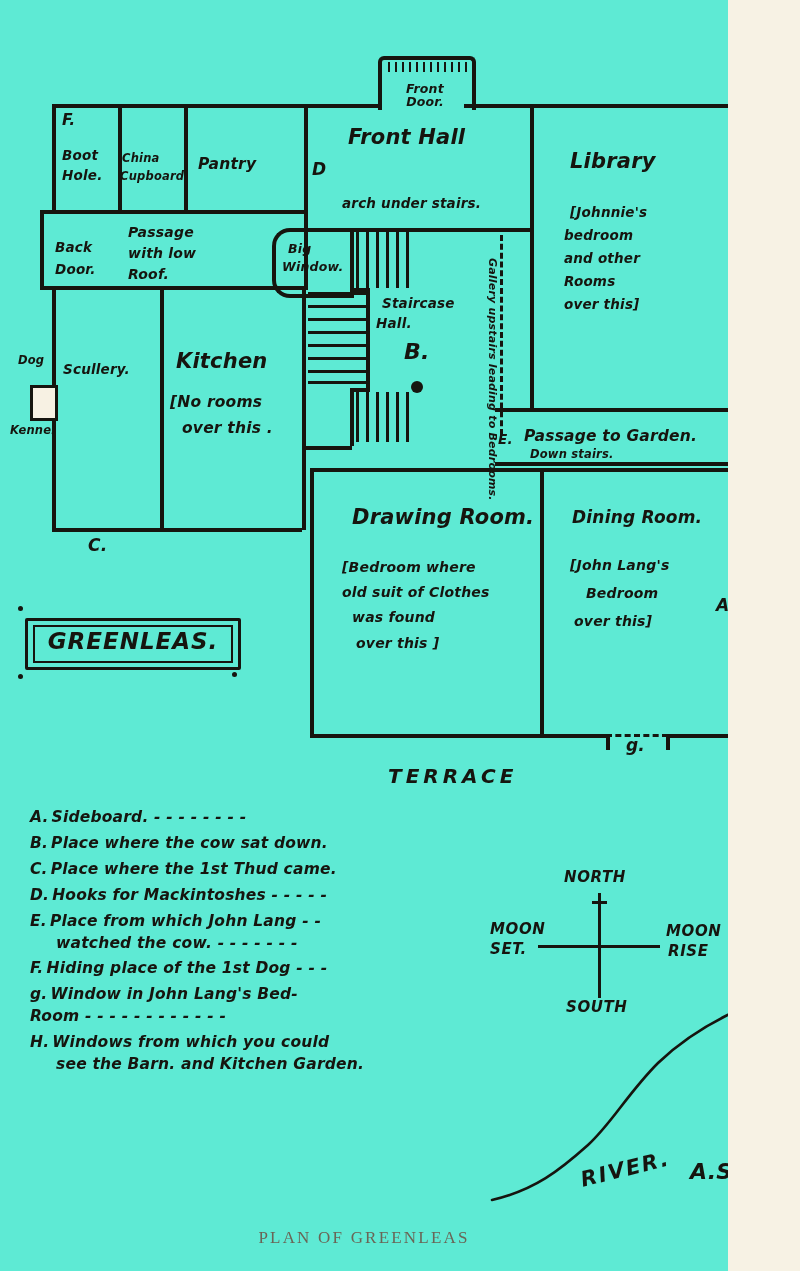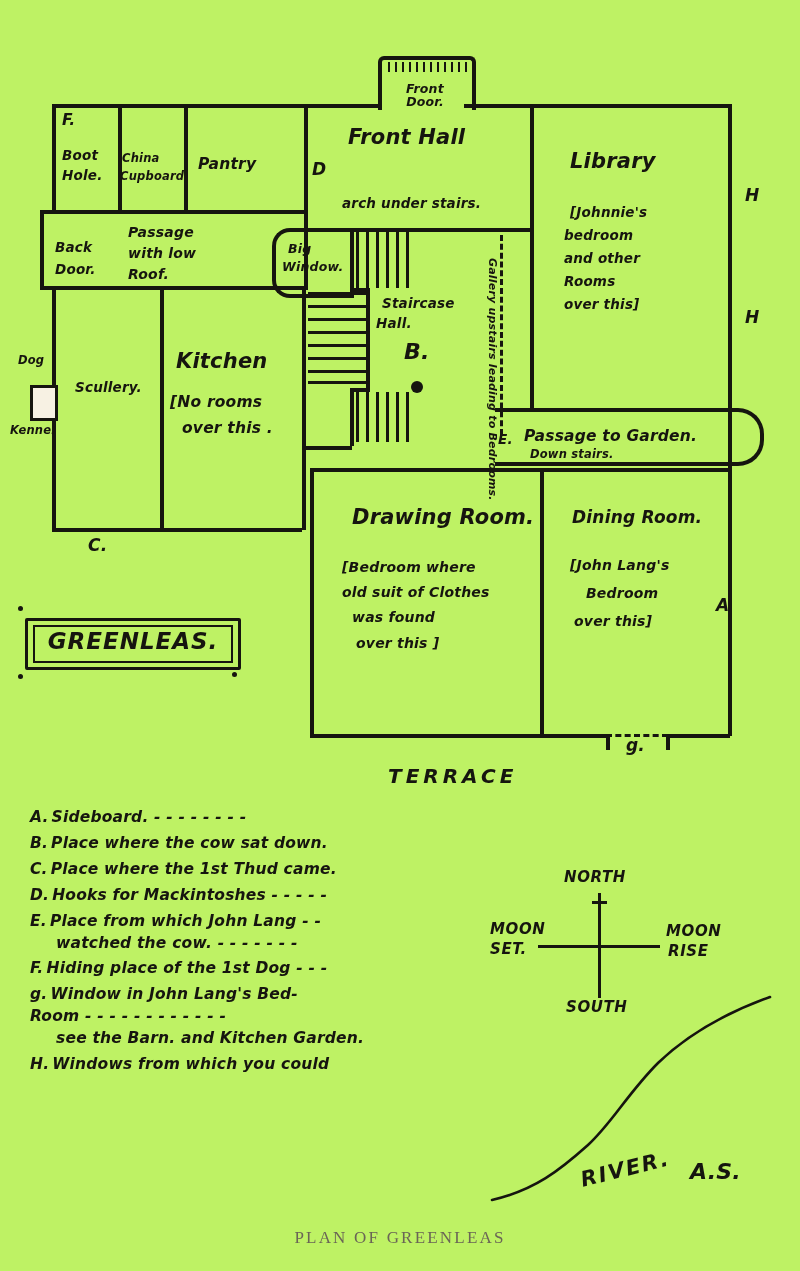--- a/index.html
+++ b/index.html
@@ -2,23 +2,23 @@
 <html><head>
 <meta charset="utf-8">
 <style>
   html, body {
     margin: 0;
     padding: 0;
     background: #f7f2e4;
   }
   #page {
     position: relative;
-    width: 800px;
+    width: 728px;
     height: 1271px;
-    background: #bef264;
+    background: #5eead4;
     overflow: hidden;
     font-family: "DejaVu Sans", sans-serif;
     color: #1a1a18;
   }
   .hand {
     font-family: "DejaVu Sans", sans-serif;
     font-style: italic;
     font-weight: 600;
     letter-spacing: 0.2px;
     color: #16150f;
@@ -330,21 +330,21 @@
   <div class="label hand t12" style="left:282px; top:260px;">Window.</div>
 
   <div class="label hand t13" style="left:382px; top:296px;">Staircase</div>
   <div class="label hand t13" style="left:376px; top:316px;">Hall.</div>
   <div class="label hand t22" style="left:404px; top:340px;">B.</div>
 
   <div class="label hand" style="left:498px; top:258px; font-size:11px; transform-origin: left top; transform: rotate(90deg); white-space:nowrap;">Gallery upstairs leading to Bedrooms.</div>
 
   <div class="label hand t11" style="left:18px; top:354px;">Dog</div>
   <div class="label hand t11" style="left:10px; top:424px;">Kennel</div>
-  <div class="label hand t13" style="left:63px; top:380px;margin-left:12px;">Scullery.</div>
+  <div class="label hand t13" style="left:63px; top:362px;">Scullery.</div>
   <div class="label hand t19" style="left:176px; top:350px;">Kitchen</div>
   <div class="label hand t15" style="left:170px; top:394px;">[No rooms</div>
   <div class="label hand t15" style="left:182px; top:420px;">over this .</div>
   <div class="label hand t17" style="left:88px; top:536px;">C.</div>
 
   <div class="label hand t13" style="left:498px; top:432px;">E.</div>
   <div class="label hand t15" style="left:524px; top:428px;">Passage to Garden.</div>
   <div class="label hand t11" style="left:530px; top:448px;">Down    stairs.</div>
 
   <div class="label hand t19" style="left:352px; top:506px;">Drawing Room.</div>
@@ -391,25 +391,25 @@
     </div>
     <div class="row hand">
       <span class="key">F.</span><span>Hiding place of the 1st Dog</span><span> - - -</span>
     </div>
     <div class="row hand">
       <span class="key">g.</span><span>Window in John Lang's Bed-</span>
     </div>
     <div class="row hand" style="margin-top:-4px;">
       <span>Room</span><span> - - - - - - - - - - - -</span>
     </div>
+    <div class="row hand">
+      <span class="key">H.</span><span>Windows from which you could</span>
+    </div>
     <div class="row hand" style="margin-left:26px; margin-top:-4px;">
       <span>see the Barn. and Kitchen Garden.</span>
-    </div>
-    <div class="row hand">
-      <span class="key">H.</span><span>Windows from which you could</span>
     </div>
   </div>
 
   <div id="compass">
     <div class="vline"></div>
     <div class="hline"></div>
     <div class="tick" style="left:102px; top:36px; width:15px; height:2.5px;"></div>
     <div class="lbl hand" style="left:74px; top:4px;">NORTH</div>
     <div class="lbl hand" style="left:76px; top:134px;">SOUTH</div>
     <div class="lbl hand" style="left:0px; top:56px;">MOON</div>

